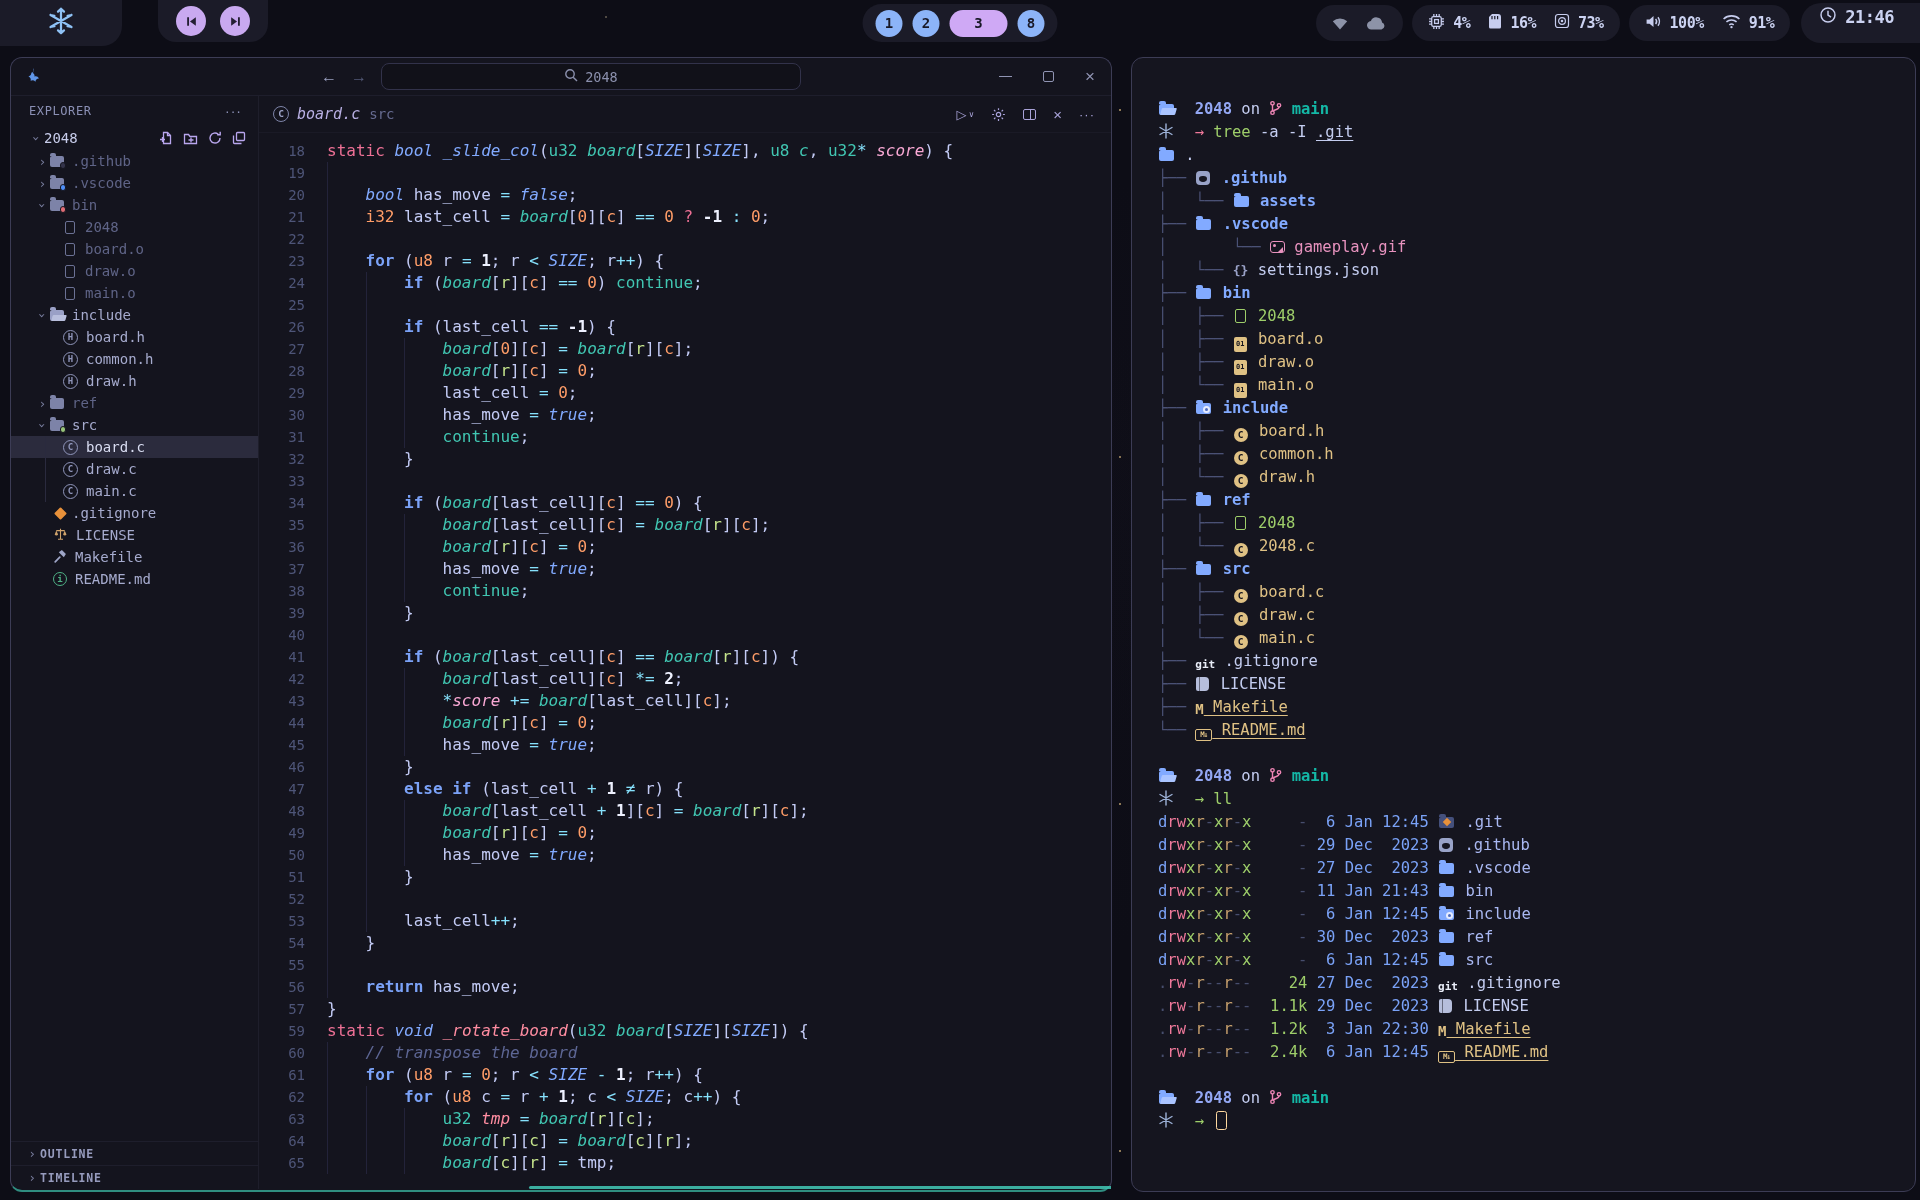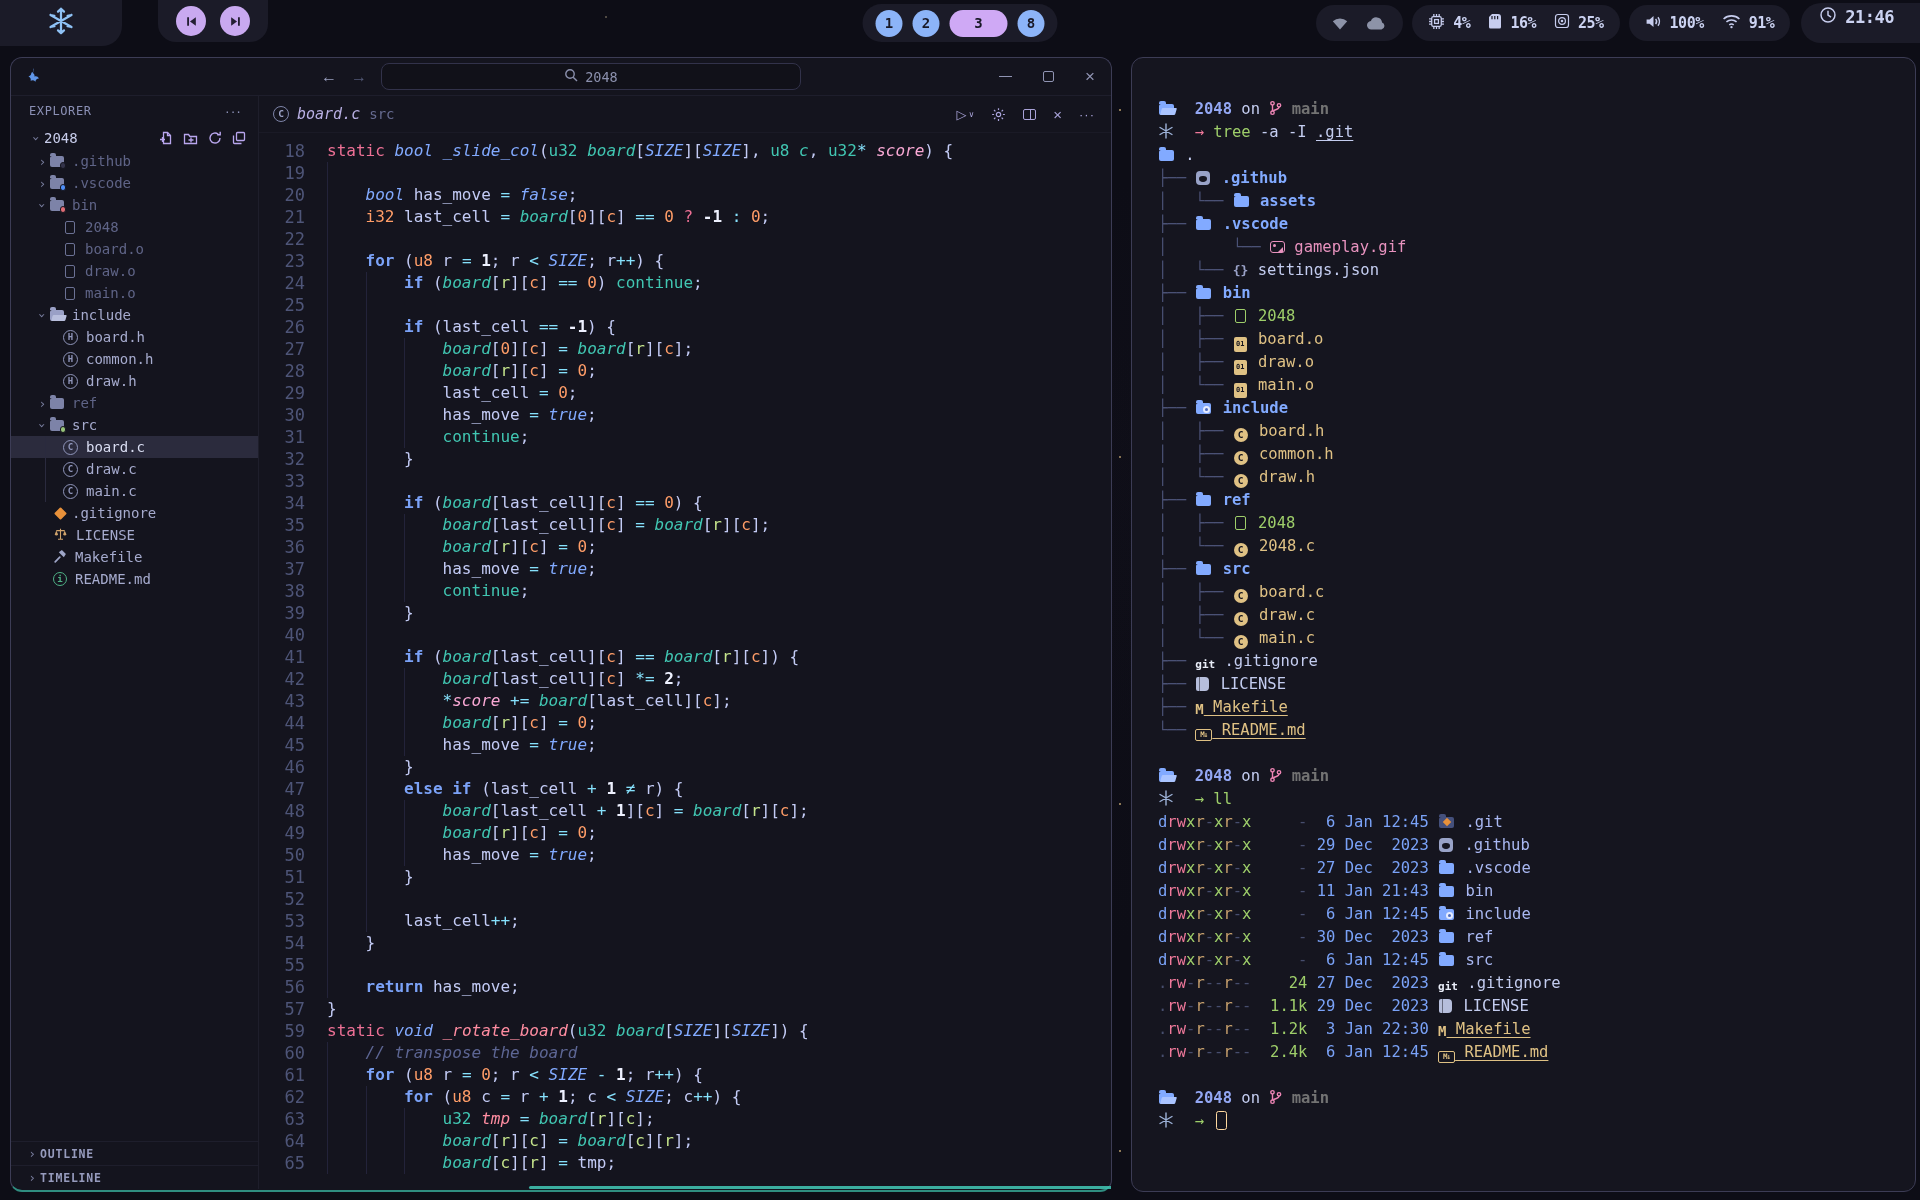--- a/index.html
+++ b/index.html
@@ -97,36 +97,36 @@
   .tabfile{font-style:italic;color:#b9b0e4;font-size:15px}
   .tabdir{color:#666b90;font-size:14px;margin-left:9px}
   .tabacts{margin-left:auto;display:flex;align-items:center;gap:17px;color:#a9a3d9}
   .tabacts button{background:none;border:none;color:#a9a3d9;display:flex;align-items:center;cursor:pointer}
   .ic-run{font-size:13px}.ic-runchev{font-size:8px;margin-left:2px;vertical-align:3px}
   .ic-split{width:13px;height:11px;border:1.5px solid #a9a3d9;border-radius:2px;position:relative;display:inline-block}
   .ic-split::before{content:"";position:absolute;top:0;bottom:0;left:50%;width:1.5px;background:#a9a3d9}
   .ic-x{font-size:15px}.ic-more{font-size:13px;letter-spacing:1px}
   .codearea{flex:1;padding-top:7px;overflow:hidden;position:relative}
   .cl{height:22px;display:flex;font-size:16px;line-height:22px}
-  .ln{width:46px;text-align:right;margin-right:22px;color:#4e5578;flex:none;font-size:17px}
+  .ln{width:46px;text-align:right;margin-right:22px;color:#4e5578;flex:none;font-size:14px}
   .ct{white-space:pre;color:#c3cbf5}
   .ind{display:inline-block;width:4ch;height:100%;box-shadow:inset 1px 0 0 #23233a}
   .tk.kw{color:#ed7095}.tk.k2{color:#7ba2f7;font-weight:700}.tk.ki{color:#82aaff;font-style:italic}
   .tk.fn{color:#82aaff;font-style:italic}.tk.f2{color:#ff8da1;font-style:italic}
   .tk.ty{color:#41c6b2}.tk.t2{color:#ff9d68}.tk.bd{color:#41c6b2;font-style:italic}
   .tk.gr{color:#f9a8d4;font-style:italic}.tk.ix{color:#c5e48c}.tk.cp{color:#ff9d68}
   .tk.nm{color:#ff9d68}.tk.b{color:#eef1ff;font-weight:700}.tk.op{color:#86e1fc}
   .tk.cm{color:#5d6694;font-style:italic}
   .hscroll{position:absolute;bottom:0;left:270px;width:640px;height:3px;background:#3fbfae;border-radius:2px;opacity:.9;cursor:pointer}
   
   .term-win{left:1131px;top:57px;width:785px;height:1135px;background:#15151fv;background:#15151f}
   .termbody{padding:40px 20px 0 26px}
   .tl{height:23px;line-height:23px;white-space:pre;font-size:15.5px;color:#c4cdf0}
   .tc{color:#4a5175}.tblue{color:#82aaff;font-weight:600}.tlav{color:#c4cdf0}.tlavb{color:#a9b8f2}
-  .tyel{color:#dfc184}.tgrn{color:#9ece6a}.tgif{color:#e792be}.tpink{color:#737373;font-weight:600}
+  .tyel{color:#dfc184}.tgrn{color:#9ece6a}.tgif{color:#e792be}.tpink{color:#14b8a6;font-weight:600}
   .tdir2{color:#93a7f3;font-weight:600}.tred{color:#f0799b}.tdate{color:#7aa2f7}.tdim{color:#474e6e}
   .tu{text-decoration:underline;text-underline-offset:3px}
   .pb{color:#7aa2f7}.pp{color:#f0799b}.pg{color:#9ece6a}.pt{color:#c7a06d}.pd{color:#474e6e}
   
   .tic{display:inline-block;position:relative;vertical-align:-2px}
   .tfo{--fc:#82aaff;width:15px;height:11px;background:var(--fc);border-radius:2px;margin:0 2px 1px 1px}
   .tfo::before{content:"";position:absolute;top:-3.5px;left:0;width:7px;height:3.5px;background:var(--fc);border-radius:2px 2px 0 0}
   .topen::after{content:"";position:absolute;left:2px;right:-2px;bottom:0;height:7px;background:#aac4ff;border-radius:1px;transform:skewX(-16deg)}
   .tgitf{--fc:#44507c}
   .ovd{position:absolute;left:4.5px;top:2px;width:6px;height:6px;background:#e8913a;transform:rotate(45deg)}
@@ -209,21 +209,21 @@
               <path d="M4 3v3.2M6.8 3v3.2M9.6 3v3.2" stroke="#1b1b27" stroke-width="1.2"></path>
             </svg></span>
           <span class="val">16%</span>
         </span>
         <span class="mod">
           <span><svg width="16" height="16" viewBox="0 0 16 16" stroke="#c7cdee" fill="none" stroke-width="1.2">
               <rect x="1.5" y="1.5" width="13" height="13" rx="2.5"></rect>
               <circle cx="8" cy="8" r="3.4"></circle>
               <circle cx="8" cy="8" r="0.7" fill="#c7cdee"></circle>
             </svg></span>
-          <span class="val">25%</span>
+          <span class="val">73%</span>
         </span>
       </div>
     <div class="pill" id="audioPill">
         <span class="mod">
           <span><svg width="17" height="15" viewBox="0 0 16 14" fill="#c7cdee">
               <path d="M1.5 5v4h2.8L8 12.2V1.8L4.3 5z"></path>
               <path d="M10 4.5a4 4 0 0 1 0 5M12.2 3a6.8 6.8 0 0 1 0 8" stroke="#c7cdee" stroke-width="1.3" fill="none"></path>
             </svg></span>
           <span class="val">100%</span>
         </span>

